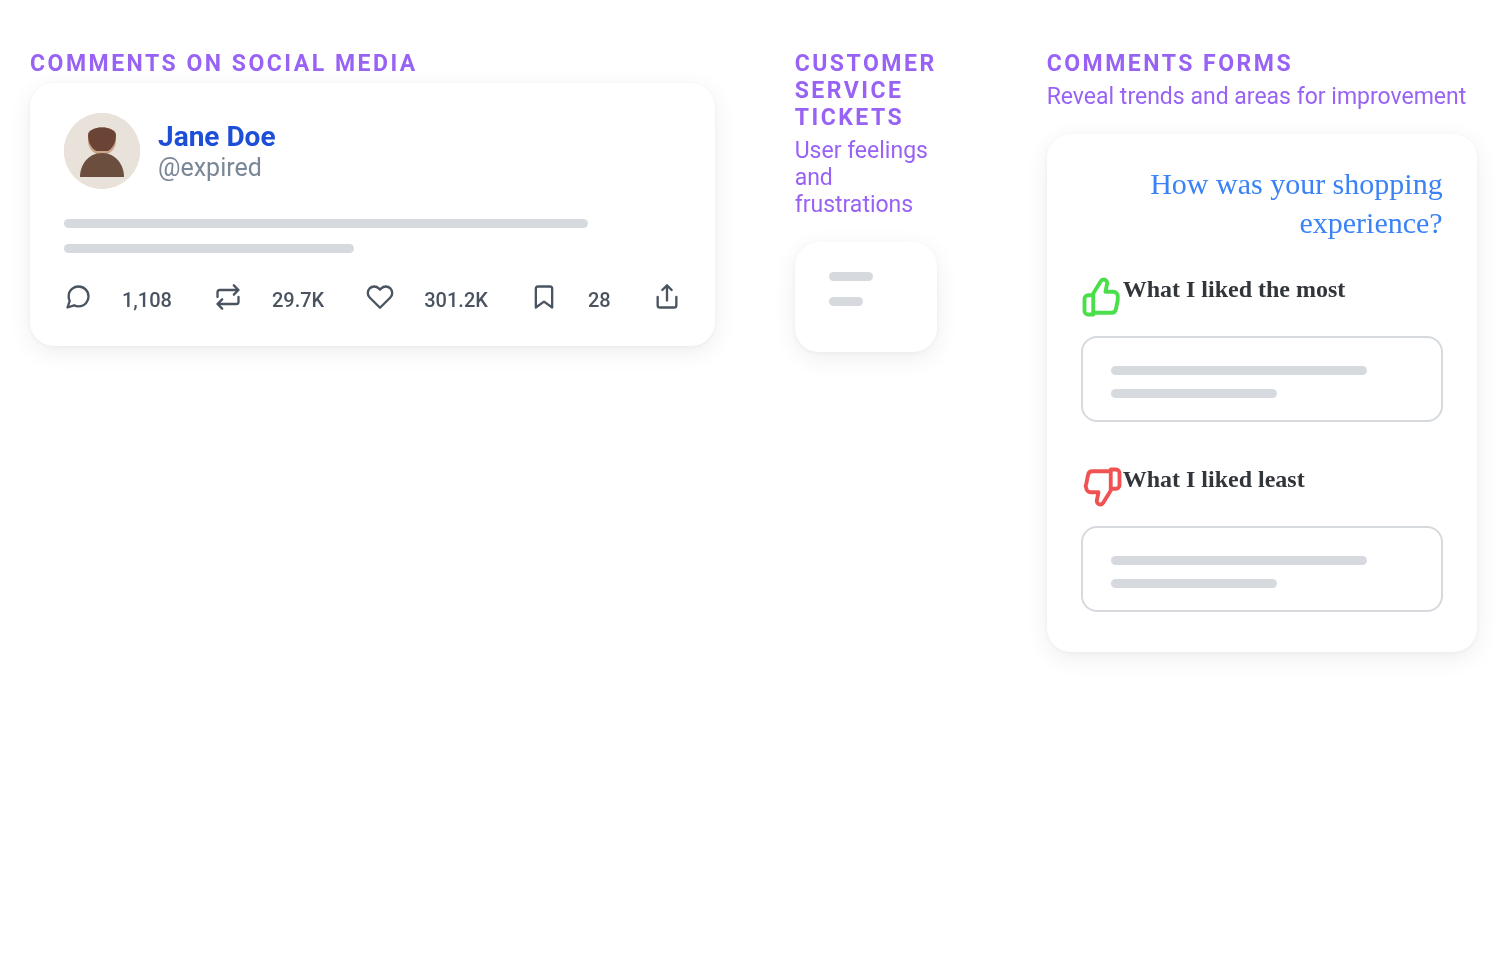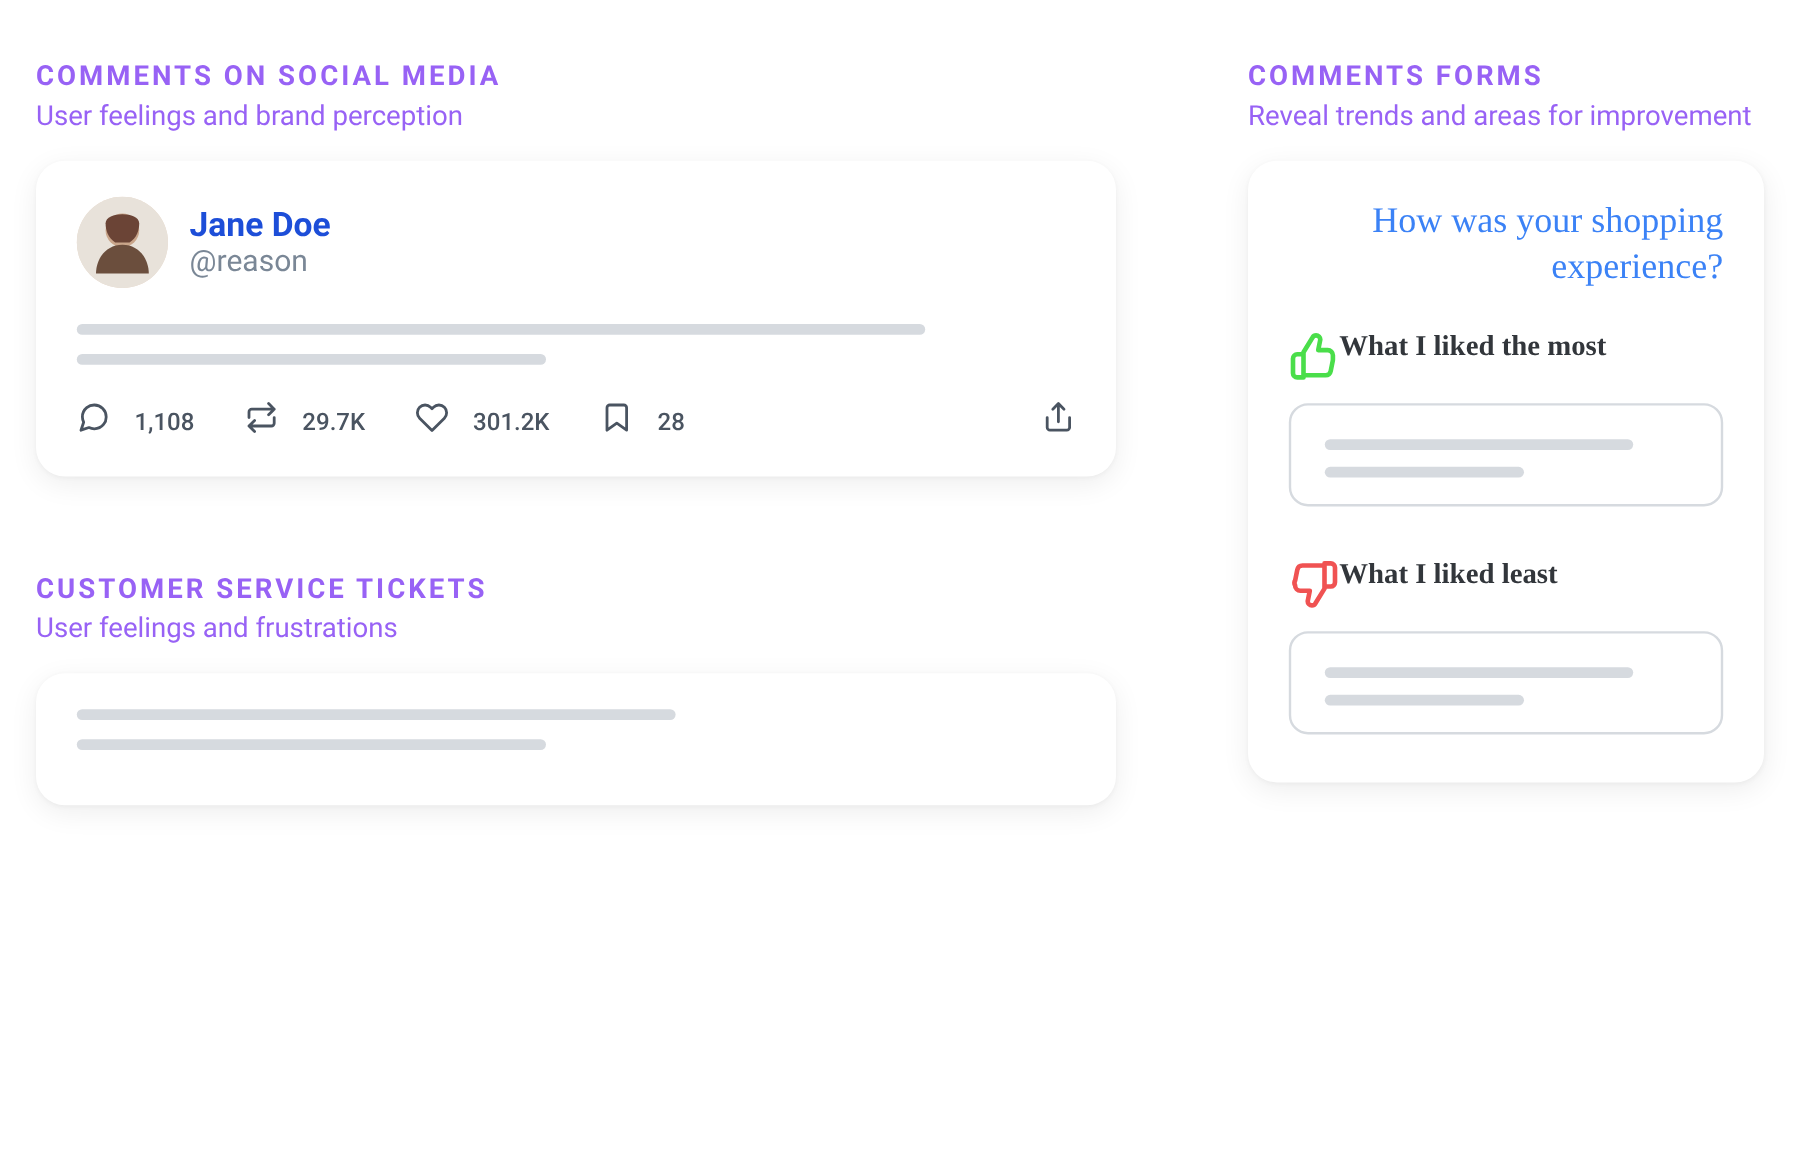--- a/index.html
+++ b/index.html
@@ -7,21 +7,21 @@
     font-family: -apple-system, BlinkMacSystemFont, "Segoe UI", Roboto, "Helvetica Neue", Arial, sans-serif;
     background: #fff;
     padding: 50px 30px;
     color: #2d3748;
   }
   .canvas {
     display: flex;
     gap: 110px;
     max-width: 1450px;
   }
-  .left-col { flex: 1; display: flex; flex-direction: column; gap: 80px; }
+  .left-col { flex: 1; display: flex; flex-direction: row; gap: 80px; }
   .right-col { flex: 0 0 430px; }
 
   .section-heading {
     font-size: 23px;
     font-weight: 700;
     letter-spacing: 2.5px;
     color: #9862f5;
     text-transform: uppercase;
     margin-bottom: 6px;
   }
@@ -60,21 +60,21 @@
   .skeleton-line.short { width: 60%; }
   .skeleton-line.med { width: 85%; }
   .skeleton-line.long { width: 47%; }
   .skeleton-line.forty { width: 55%; }
 
   .tweet-actions {
     display: flex; align-items: center; gap: 42px;
     margin-top: 30px;
     color: #4a5461;
   }
-  .tweet-act { display: flex; align-items: center; gap: 20px; font-size: 20px; font-weight: 500; }
+  .tweet-act { display: flex; align-items: center; gap: 30px; font-size: 20px; font-weight: 500; }
   .tweet-act svg { width: 28px; height: 28px; stroke: #4a5461; fill: none; stroke-width: 2; }
   .tweet-act.share { margin-left: auto; }
 
   
   .ticket-head { display: flex; align-items: center; gap: 22px; margin-bottom: 34px; }
   .alert-icon {
     width: 50px; height: 50px; flex: 0 0 50px;
   }
   .alert-icon svg { width: 100%; height: 100%; }
   .ticket-title {
@@ -113,35 +113,34 @@
   .input-box .skeleton-line:last-child { margin-bottom: 0; }
 </style>
 </head>
 <body>
 
 <div class="canvas">
   <div class="left-col">
 
     <div>
       <div class="section-heading">COMMENTS ON SOCIAL MEDIA</div>
-      <div class="section-sub">User feelings and brand perception</div>
 
       <div class="card">
         <div class="tweet-head">
           <div class="avatar">
             <svg viewBox="0 0 76 76">
               <rect width="76" height="76" fill="#e8e2da"></rect>
               <circle cx="38" cy="28" r="14" fill="#c9a58a"></circle>
               <path d="M38 40 C 24 40 16 52 16 64 L 60 64 C 60 52 52 40 38 40 Z" fill="#6b4e3d"></path>
               <path d="M24 22 C 24 12 52 12 52 22 C 52 28 50 34 44 38 L 32 38 C 26 34 24 28 24 22 Z" fill="#6b4436"></path>
             </svg>
           </div>
           <div>
             <div class="tweet-user-name">Jane Doe</div>
-            <div class="tweet-user-handle">@reason</div>
+            <div class="tweet-user-handle">@expired</div>
           </div>
         </div>
 
         <div class="skeleton-line med"></div>
         <div class="skeleton-line long"></div>
 
         <div class="tweet-actions">
           <div class="tweet-act">
             <span>
               <svg viewBox="0 0 24 24">

